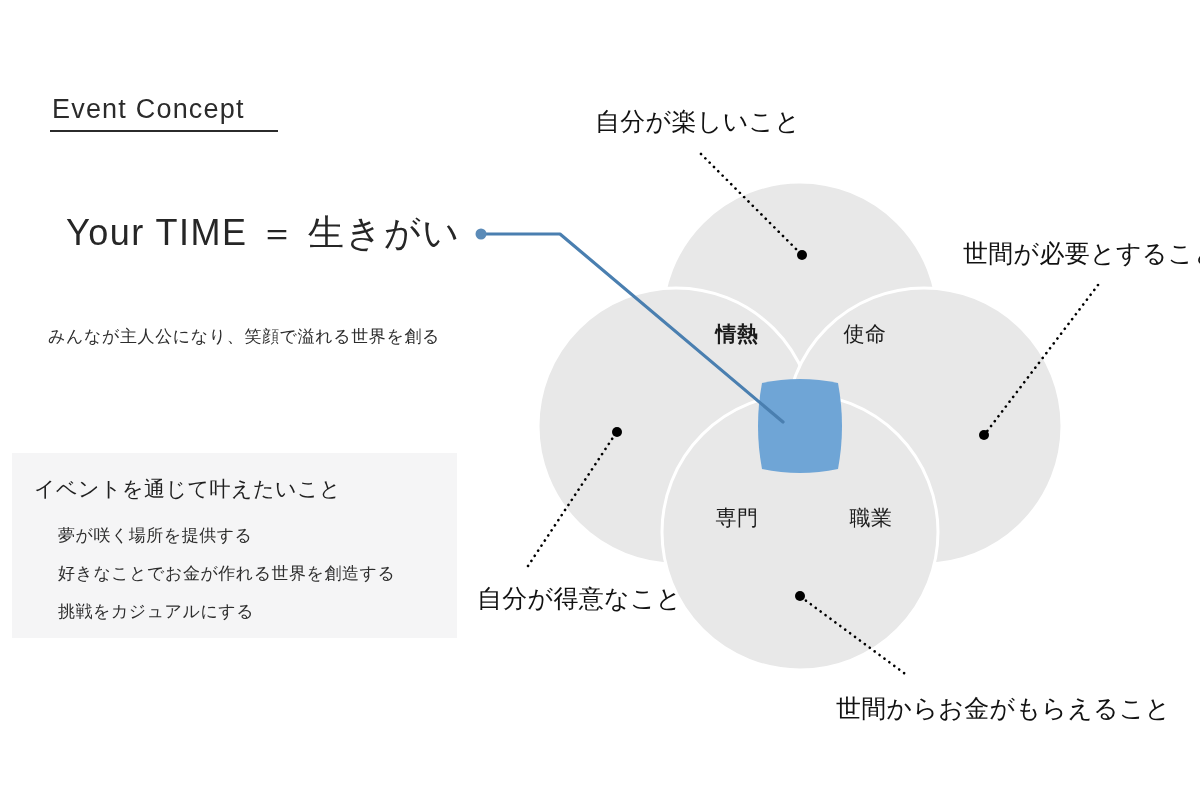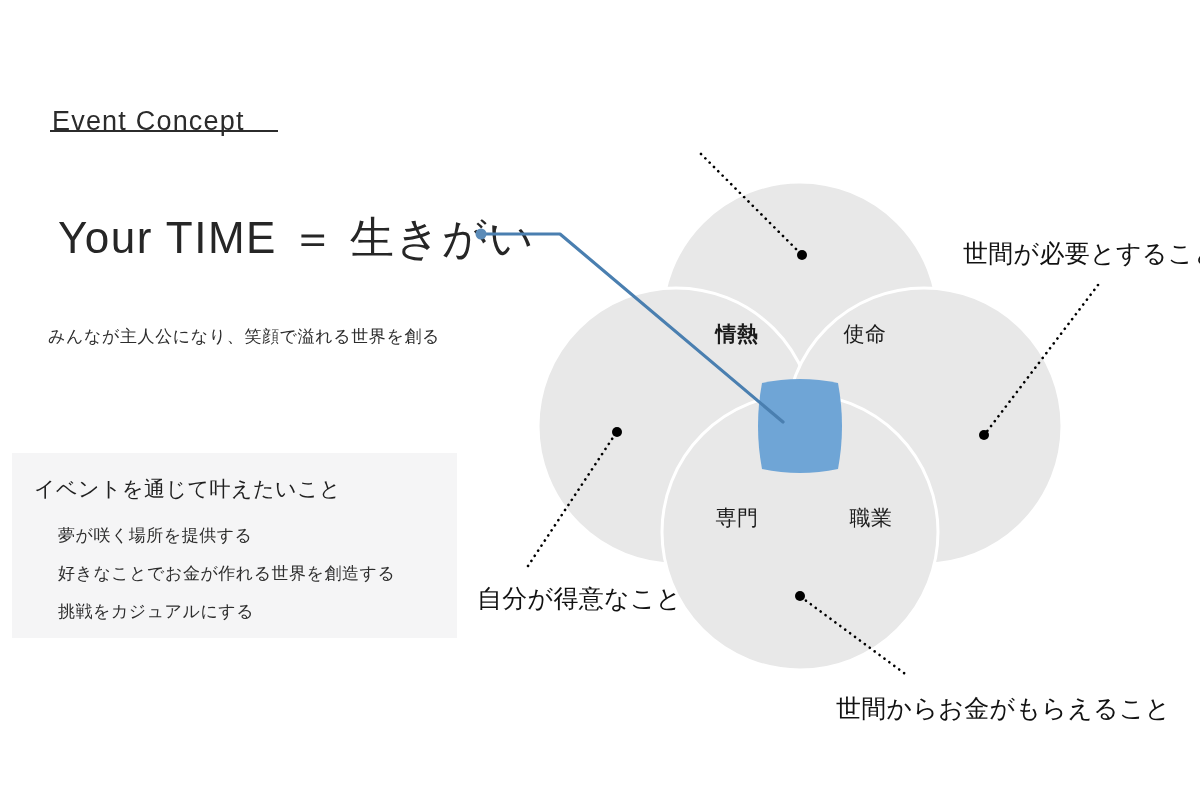--- a/index.html
+++ b/index.html
@@ -26,36 +26,35 @@
   
   .section-title {
     position: absolute;
     left: 52px;
     top: 94px;
     font-size: 27px;
     letter-spacing: 1.2px;
     color: #2b2b2b;
     font-weight: 400;
     white-space: nowrap;
-    margin-top: 12px;
   }
   .section-title-rule {
     position: absolute;
     left: 50px;
     top: 130px;
     width: 228px;
     height: 2px;
     background: #2b2b2b;
   }
 
   .headline {
     position: absolute;
-    left: 58px;
+    left: 66px;
     top: 209px;
-    font-size: 44px;
+    font-size: 36px;
     font-weight: 400;
     letter-spacing: 1.5px;
     color: #262626;
     white-space: nowrap;
   }
 
   .subline {
     position: absolute;
     left: 48px;
     font-size: 17px;
@@ -174,17 +173,18 @@
       <circle cx="617" cy="432" r="5"></circle>
       <circle cx="800" cy="596" r="5"></circle>
     </g>
   </svg>
 
   <div class="venn-label" style="left:737px; top:334px;font-weight:bold;">情熱</div>
   <div class="venn-label" style="left:865px; top:334px;">使命</div>
   <div class="venn-label" style="left:737px; top:518px;">専門</div>
   <div class="venn-label" style="left:871px; top:518px;">職業</div>
 
+  <div class="callout-label" style="left:595px; top:105px;">自分が楽しいこと</div>
   <div class="callout-label" style="left:963px; top:237px;">世間が必要とすること</div>
   <div class="callout-label" style="left:477px; top:582px;">自分が得意なこと</div>
   <div class="callout-label" style="left:836px; top:692px;text-align:right;">世間からお金がもらえること</div>
 
 </div>
 
 </body></html>

